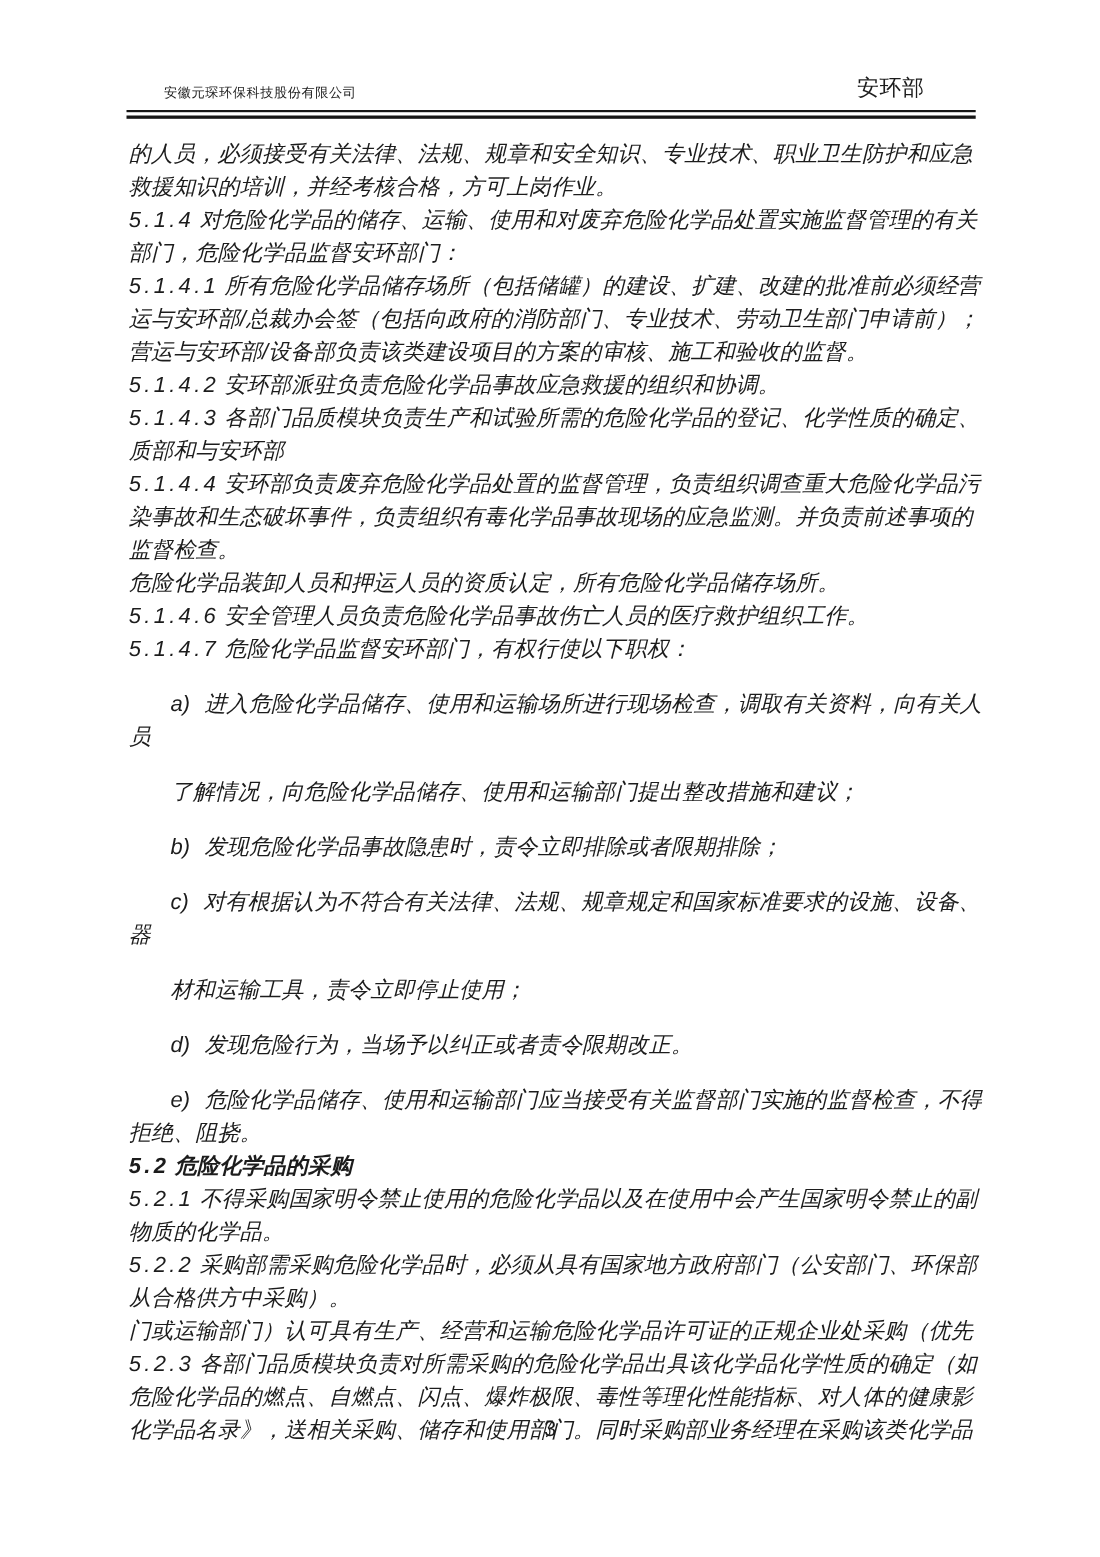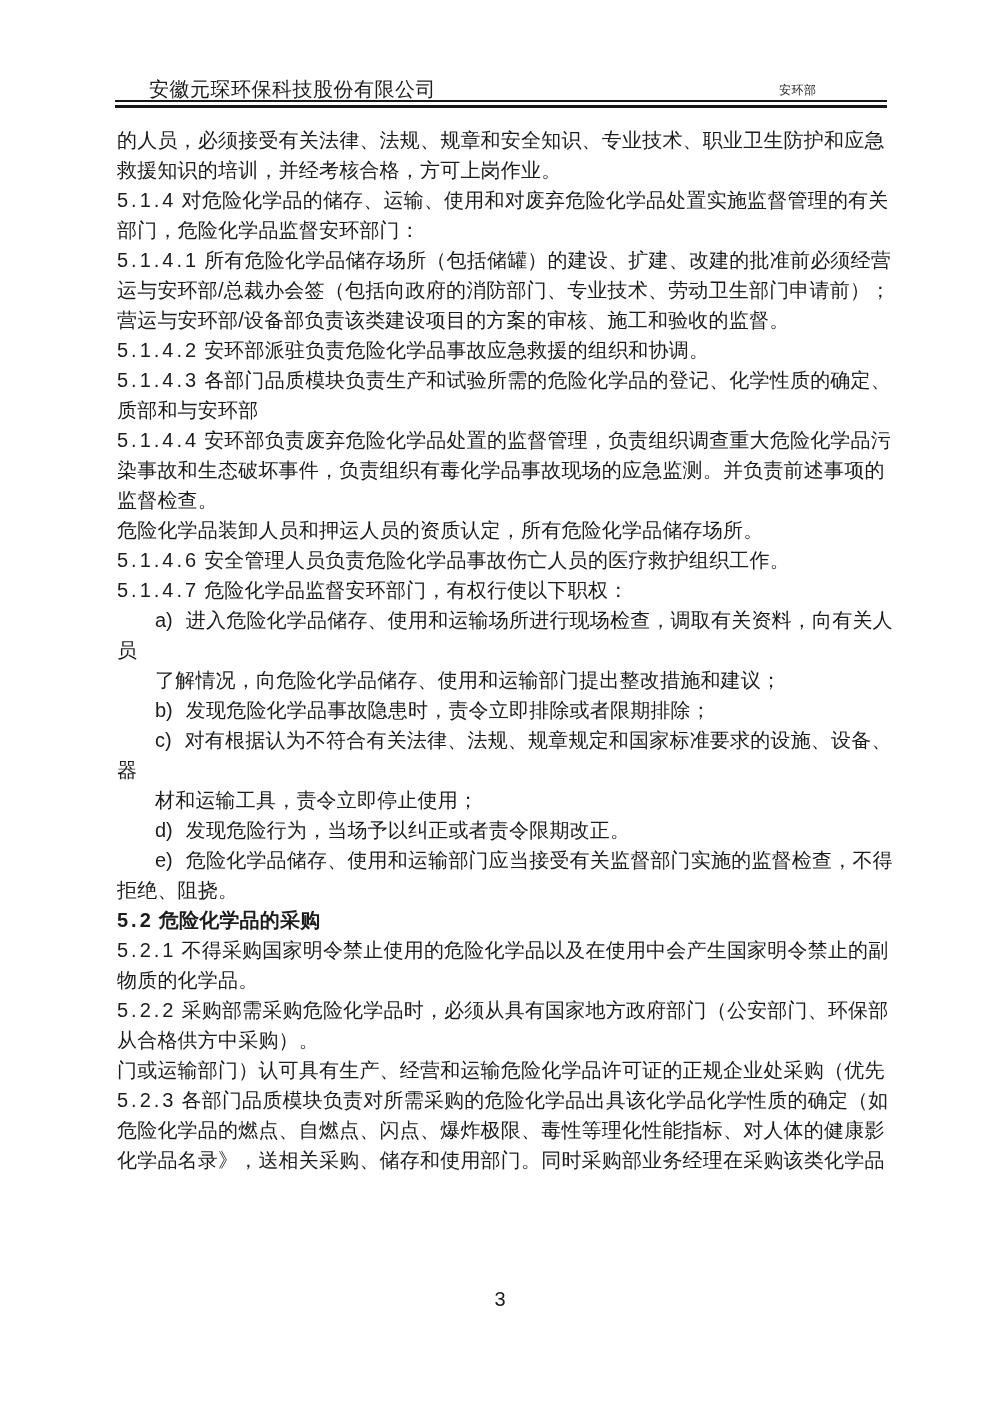--- a/index.html
+++ b/index.html
@@ -13,30 +13,30 @@
     height: 1415px;
     background: #ffffff;
     color: #1c1c1c;
     font-family: "Liberation Sans", "DejaVu Sans", sans-serif;
     overflow: hidden;
   }
   .header-company {
     position: absolute;
     top: 76px;
     left: 149px;
-    font-size: 20px;
+    font-size: 12px;
     letter-spacing: 0.5px;
     white-space: nowrap;
     text-align: right;
   }
   .header-dept {
     position: absolute;
-    top: 82px;
+    top: 66px;
     left: 779px;
-    font-size: 12px;
+    font-size: 20px;
     letter-spacing: 0.5px;
     white-space: nowrap;
   }
   .header-rule {
     position: absolute;
     top: 100px;
     left: 115px;
     width: 772px;
     height: 3px;
     border-top: 2px solid #161616;
@@ -47,23 +47,25 @@
     top: 125px;
     left: 117px;
     width: 772px;
     font-size: 20px;
     line-height: 30px;
     letter-spacing: 0.2px;
   }
   .line {
     min-height: 30px;
     white-space: nowrap;
+    font-style: italic;
   }
   .line.indent {
     padding-left: 38px;
+    margin-top: 20px;
   }
   .line.bold {
     font-weight: bold;
   }
   .num {
     letter-spacing: 3px;
     margin-right: 5px;
   }
   .marker {
     margin-right: 13px;

